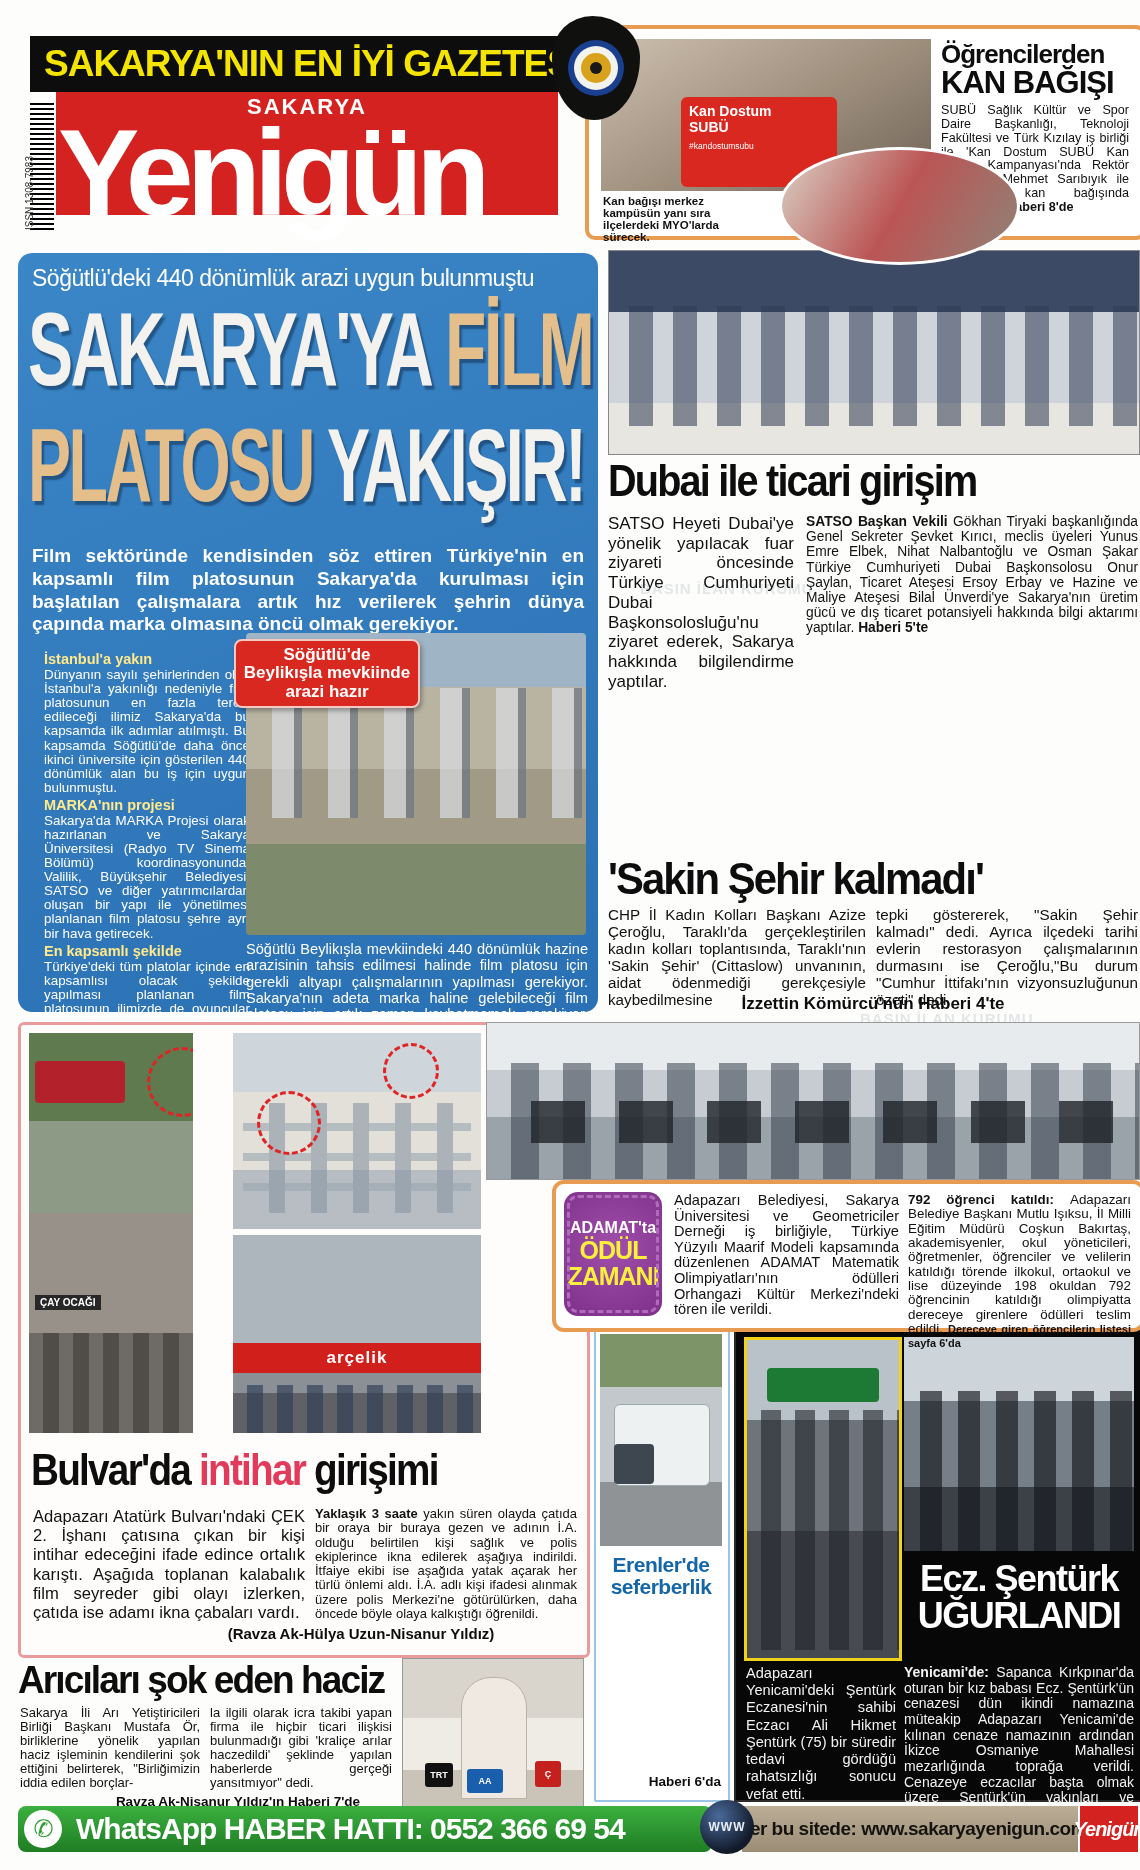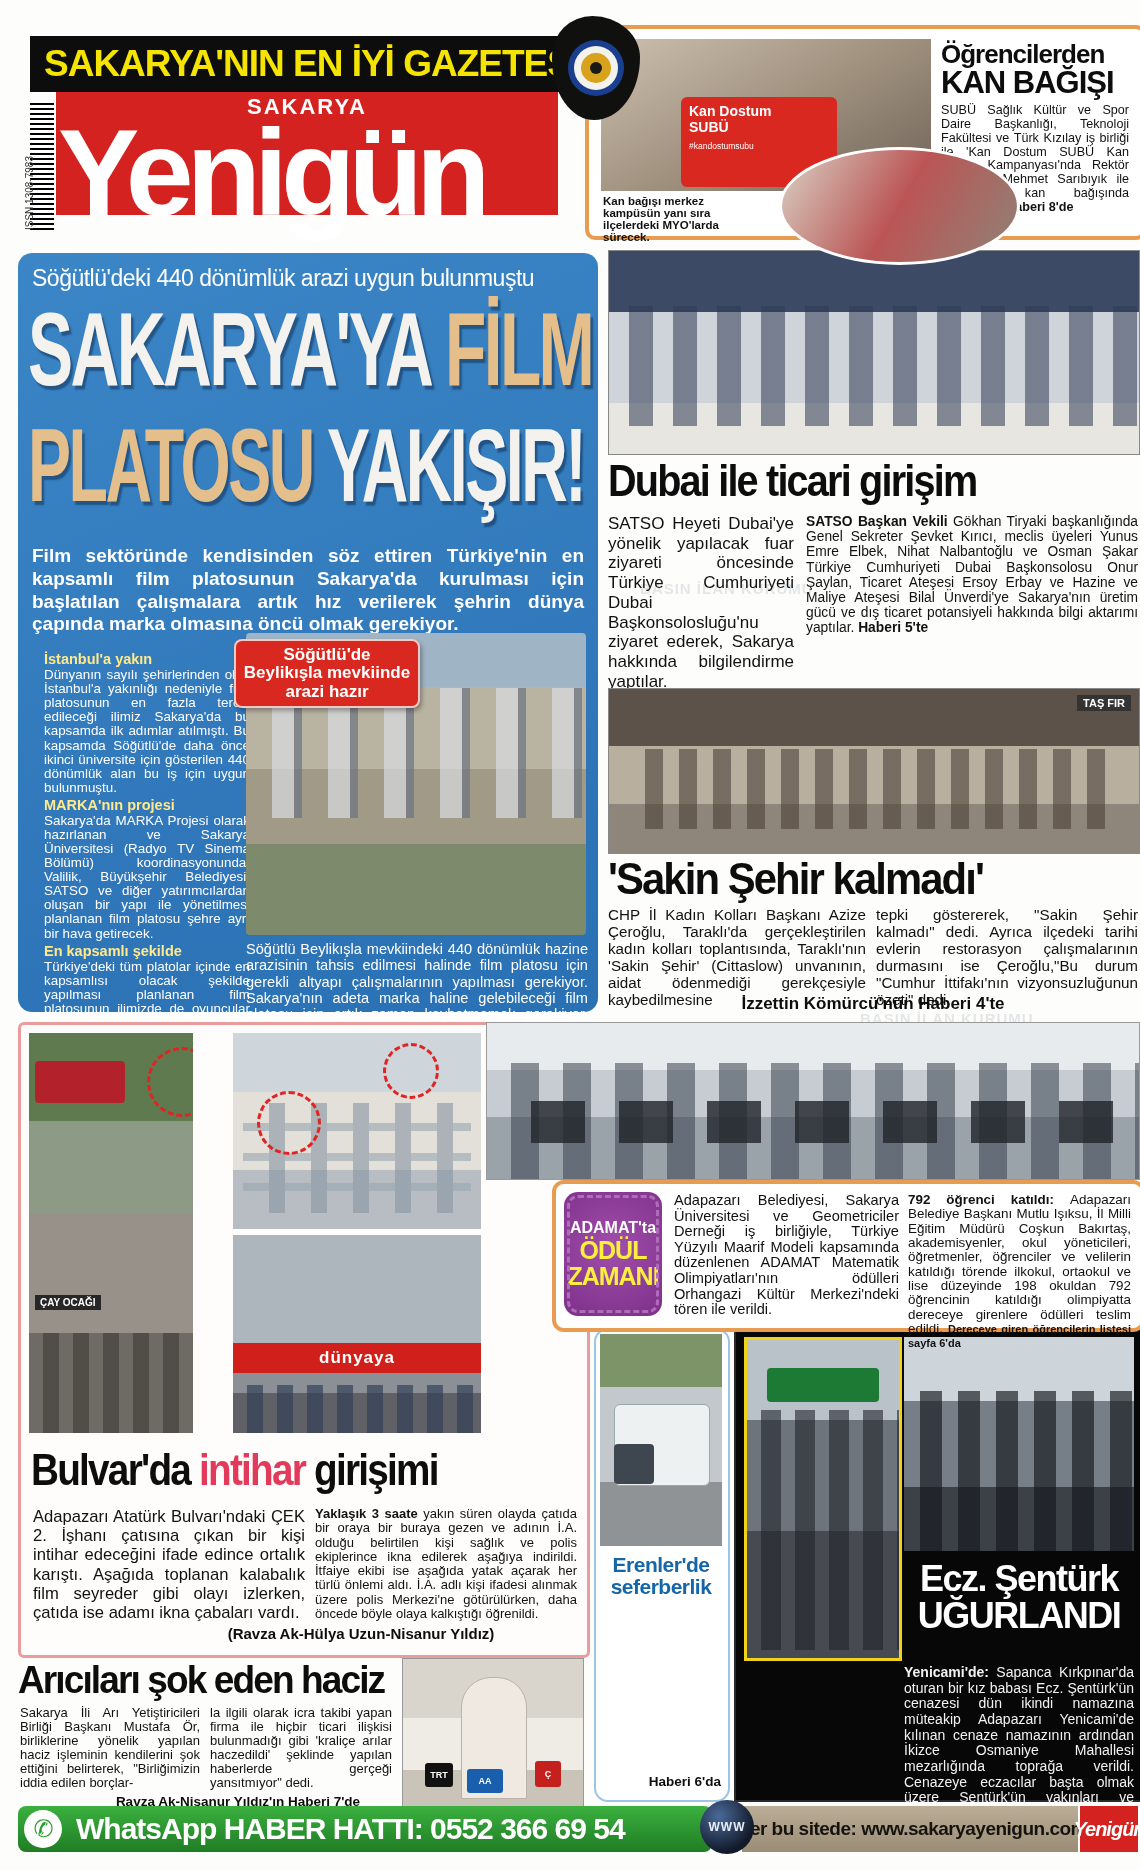--- a/index.html
+++ b/index.html
@@ -46,21 +46,21 @@
   
   .adamatbox{border:4px solid #e89c52;border-radius:12px;background:#fff;}
   .starburst{background:radial-gradient(circle at 50% 45%,#a04fab,#7d2f89);border-radius:14px;
              outline:3px dashed #b06cba;outline-offset:-6px;display:flex;flex-direction:column;
              align-items:center;justify-content:center;text-align:center;}
   .adm1{color:#fff;font-weight:bold;font-size:16px;} .adm2{color:#f9ef3c;font-weight:bold;font-size:25px;line-height:1.04;letter-spacing:-1px;}
   
   .pinkbox{border:3px solid #ea9c9c;border-radius:6px;background:#fffdfb;}
   .crimson{color:#e23a5a;}
   
-  .erenbox{border:2px solid #9cc4e4;border-radius:14px;background:#fff;}
+  .erenbox{border:2px solid #9cc4e4;border-radius:2px;background:#fff;}
   .eren-h{color:#1466a8;font-weight:bold;font-size:21px;line-height:1.05;text-align:center;letter-spacing:-.5px;}
   .body13{font-size:13px;line-height:1.1;color:#111;}
   
   .sentbox{background:#070707;border:2px solid #2a2a2a;}
   .sent-h{color:#fff;font-weight:bold;font-size:36px;line-height:1.02;letter-spacing:-1.5px;text-align:center;white-space:nowrap;}
   .sent-t{color:#f2f2f2;}
   
   .fgreen{background:linear-gradient(180deg,#3bb03f,#1f7d24);border-radius:8px;color:#fff;font-weight:bold;
           font-size:30px;display:flex;align-items:center;letter-spacing:-1px;white-space:nowrap;}
   .ftan{background:linear-gradient(180deg,#bcad96,#9b8c75);color:#151310;font-weight:bold;font-size:19px;
@@ -157,26 +157,20 @@
               background:linear-gradient(180deg,#3d4a66 0 30%,#cfd3da 30% 75%,#e8e6e0 75%);">
     <div class="abs" style="left:0;top:55px;width:530px;height:120px;
          background:repeating-linear-gradient(90deg,transparent 0 20px,#2e3a52 20px 44px);opacity:.55;"></div>
   </div>
   <div class="abs blackhead" style="left:608px;top:456px;font-size:44px;transform:scaleX(.9);transform-origin:left;">Dubai ile ticari girişim</div>
   <div class="abs body17 just" style="left:608px;top:514px;width:186px;">SATSO Heyeti Dubai'ye yönelik yapılacak fuar ziyareti öncesinde Türkiye Cumhuriyeti Dubai Başkonsolosluğu'nu ziyaret ederek, Sakarya hakkında bilgilendirme yaptılar.</div>
   <p class="abs body14 just" style="left:806px;top:514px;width:332px;margin:0;">
     <b>SATSO Başkan Vekili </b><span>Gökhan Tiryaki başkanlığında Genel Sekreter Şevket Kırıcı, meclis üyeleri Yunus Emre Elbek, Nihat Nalbantoğlu ve Osman Şakar Türkiye Cumhuriyeti Dubai Başkonsolosu Onur Şaylan, Ticaret Ateşesi Ersoy Erbay ve Hazine ve Maliye Ateşesi Bilal Ünverdi'ye Sakarya'nın üretim gücü ve dış ticaret potansiyeli hakkında bilgi aktarımı yaptılar. </span><b>Haberi 5'te</b>
   </p>
 
-  <div class="abs photo" style="left:608px;top:688px;width:530px;height:164px;border:1px solid #888;
-              background:linear-gradient(180deg,#5c524a 0 35%,#b9af9f 35% 70%,#8f867b 70%);">
-    <div class="abs" style="left:20px;top:60px;width:490px;height:80px;
-         background:repeating-linear-gradient(90deg,transparent 0 16px,#4b4038 16px 34px);opacity:.6;"></div>
-    <div class="abs" style="right:8px;top:6px;color:#fff;background:#333;font-weight:bold;font-size:11px;padding:2px 6px;">TAŞ FIR</div>
-  </div>
   <div class="abs blackhead" style="left:608px;top:854px;font-size:44px;transform:scaleX(.95);transform-origin:left;">'Sakin Şehir kalmadı'</div>
   <div class="abs body15 just" style="left:608px;top:906px;width:258px;">CHP İl Kadın Kolları Başkanı Azize Çeroğlu, Taraklı'da gerçekleştirilen kadın kolları toplantısında, Taraklı'nın 'Sakin Şehir' (Cittaslow) unvanının, aidat ödenmediği gerekçesiyle kaybedilmesine</div>
   <div class="abs body15 just" style="left:876px;top:906px;width:262px;">tepki göstererek, "Sakin Şehir kalmadı" dedi. Ayrıca ilçedeki tarihi evlerin restorasyon çalışmalarının durmasını ise Çeroğlu,"Bu durum "Cumhur İttifakı'nın vizyonsuzluğunun özeti" dedi.</div>
   <div class="abs byline" style="left:608px;top:994px;width:530px;text-align:center;font-size:17px;">İzzettin Kömürcü'nün Haberi 4'te</div>
 
   <div class="abs photo" style="left:486px;top:1022px;width:652px;height:156px;border:1px solid #999;z-index:4;
               background:linear-gradient(180deg,#e8ebee 0 30%,#c6ccd2 30% 60%,#9aa2aa 60%);">
     <div class="abs" style="left:0;top:40px;width:652px;height:116px;
          background:repeating-linear-gradient(90deg,transparent 0 24px,#39424e 24px 52px);opacity:.55;"></div>
     <div class="abs" style="left:10px;top:78px;width:632px;height:42px;
@@ -208,21 +202,21 @@
     <div class="abs photo" style="left:212px;top:8px;width:248px;height:196px;
                 background:linear-gradient(180deg,#cfd6db 0 30%,#e2e0d8 30% 70%,#b7bdc2 70%);">
       <div class="abs" style="left:10px;top:70px;width:228px;height:110px;
            background:repeating-linear-gradient(90deg,transparent 0 26px,#8796a3 26px 42px),repeating-linear-gradient(0deg,transparent 0 22px,#9aa7b2 22px 30px);opacity:.6;"></div>
       <div class="abs dashcircle" style="left:24px;top:58px;width:58px;height:58px;"></div>
       <div class="abs dashcircle" style="left:150px;top:10px;width:50px;height:50px;"></div>
     </div>
     <div class="abs photo" style="left:212px;top:210px;width:248px;height:198px;
                 background:linear-gradient(180deg,#aeb6bd 0 55%,#8b9097 55% 80%,#5f6166 80%);">
       <div class="abs" style="left:0;top:108px;width:248px;height:30px;background:#d1201c;color:#fff;font-weight:bold;
-                  font-size:17px;display:flex;align-items:center;justify-content:center;letter-spacing:1px;">dünyaya</div>
+                  font-size:17px;display:flex;align-items:center;justify-content:center;letter-spacing:1px;">arçelik</div>
       <div class="abs" style="left:0;top:150px;width:248px;height:48px;
            background:repeating-linear-gradient(90deg,transparent 0 14px,#2e3d55 14px 30px);opacity:.65;"></div>
     </div>
 
     <div class="abs blackhead" style="left:10px;top:420px;font-size:44px;transform:scaleX(.88);transform-origin:left;">
       <span>Bulvar'da </span><span class="crimson">intihar</span><span> girişimi</span>
     </div>
     <div class="abs just" style="left:12px;top:482px;width:272px;font-size:16.6px;line-height:1.16;color:#111;">Adapazarı Atatürk Bulvarı'ndaki ÇEK 2. İşhanı çatısına çıkan bir kişi intihar edeceğini ifade edince ortalık karıştı. Aşağıda toplanan kalabalık film seyreder gibi olayı izlerken, çatıda ise adamı ikna çabaları vardı.</div>
     <p class="abs just" style="left:294px;top:482px;width:262px;margin:0;font-size:13px;line-height:1.1;color:#111;">
       <b>Yaklaşık 3 saate </b><span>yakın süren olayda çatıda bir oraya bir buraya gezen ve adının İ.A. olduğu belirtilen kişi sağlık ve polis ekiplerince ikna edilerek aşağıya indirildi. İtfaiye ekibi ise aşağıda yatak açarak her türlü önlemi aldı. İ.A. adlı kişi ifadesi alınmak üzere polis Merkezi'ne götürülürken, daha öncede böyle olaya kalkıştığı öğrenildi.</span>
@@ -263,20 +257,21 @@
     </div>
     <div class="abs photo" style="left:168px;top:10px;width:230px;height:214px;
                 background:linear-gradient(180deg,#cdd4da 0 30%,#767e88 30% 70%,#3c4148 70%);">
       <div class="abs" style="left:0;top:54px;width:230px;height:160px;
            background:repeating-linear-gradient(90deg,transparent 0 16px,#14171c 16px 38px);opacity:.65;"></div>
     </div>
     <div class="abs sent-h" style="left:168px;top:234px;width:230px;">
       <div>Ecz. Şentürk</div>
       <div>UĞURLANDI</div>
     </div>
+    <div class="abs sent-t just" style="left:10px;top:338px;width:150px;font-size:14.6px;line-height:1.18;">Adapazarı Yenicami'deki Şentürk Eczanesi'nin sahibi Eczacı Ali Hikmet Şentürk (75) bir süredir tedavi gördüğü rahatsızlığı sonucu vefat etti.</div>
     <p class="abs sent-t just" style="left:168px;top:338px;width:230px;margin:0;font-size:14px;line-height:1.12;">
       <b>Yenicami'de: </b><span>Sapanca Kırkpınar'da oturan bir kız babası Ecz. Şentürk'ün cenazesi dün ikindi namazına müteakip Adapazarı Yenicami'de kılınan cenaze namazının ardından İkizce Osmaniye Mahallesi mezarlığında toprağa verildi. Cenazeye eczacılar başta olmak üzere Şentürk'ün yakınları ve sevenleri ile cemaat katıldı. </span><b>(Ramazan Gülçiçek)</b>
     </p>
   </div>
 
   <div class="abs fgreen" style="left:18px;top:1806px;width:688px;height:46px;padding-left:6px;">
     <span style="width:38px;height:38px;border-radius:50%;background:#fff;color:#2e9d33;display:inline-flex;
                  align-items:center;justify-content:center;font-size:24px;margin-right:14px;">✆</span>
     <span>WhatsApp HABER HATTI: 0552 366 69 54</span>
   </div>

